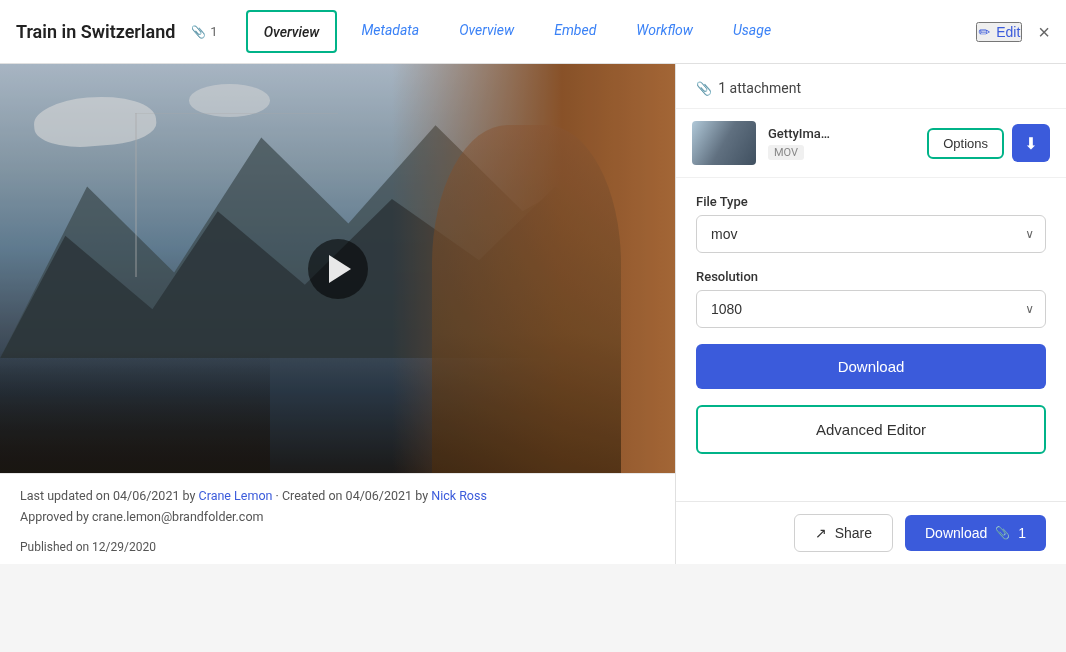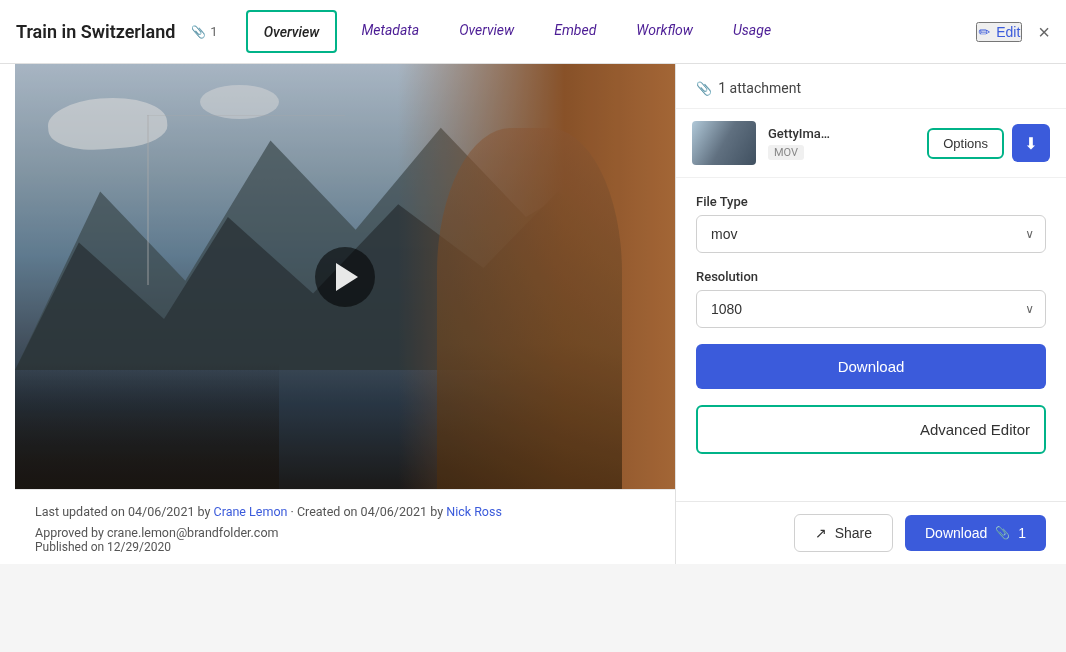--- a/index.html
+++ b/index.html
@@ -6,42 +6,42 @@
     body { font-family: -apple-system, BlinkMacSystemFont, 'Segoe UI', Roboto, sans-serif; background: #f5f5f5; width: 1066px; height: 652px; overflow: hidden; }
 
     .app-container { width: 1066px; height: 564px; background: #fff; display: flex; flex-direction: column; }
 
     
     .header { display: flex; align-items: center; border-bottom: 1px solid #e0e0e0; background: #fff; padding: 0 16px; height: 64px; flex-shrink: 0; }
     .header-title { font-size: 18px; font-weight: 600; color: #222; margin-right: 16px; white-space: nowrap; }
     .attachment-badge { display: flex; align-items: center; gap: 4px; color: #666; font-size: 13px; margin-right: 24px; }
     .attachment-badge::before { content: '📎'; font-size: 12px; }
     .tabs { display: flex; align-items: stretch; height: 100%; flex: 1; font-style: italic; }
-    .tab { display: flex; align-items: center; padding: 0 20px; cursor: pointer; font-size: 14px; color: #4c1d95; border-bottom: 3px solid transparent; white-space: nowrap; }
+    .tab { display: flex; align-items: center; padding: 0 20px; cursor: pointer; font-size: 14px; color: #3b82f6; border-bottom: 3px solid transparent; white-space: nowrap; }
     .tab.active { border: 2.5px solid #00b388; border-radius: 4px; color: #222; font-weight: 500; margin: 10px 4px; padding: 0 16px; }
     .header-actions { display: flex; align-items: center; gap: 16px; margin-left: auto; }
     .edit-btn { display: flex; align-items: center; gap: 6px; color: #3b5bdb; font-size: 14px; font-weight: 500; cursor: pointer; }
     .edit-icon { font-size: 14px; }
     .close-btn { font-size: 20px; color: #666; cursor: pointer; background: none; border: none; line-height: 1; }
 
     
     .main-content { display: flex; flex: 1; overflow: hidden; }
 
     
     .left-panel { flex: 1; position: relative; background: #1a1a1a; overflow: hidden; }
     
     .video-bg { width: 100%; height: 100%; background: linear-gradient(135deg, #c8d8e8 0%, #8aacca 20%, #6e8fa8 40%, #4a5e70 60%, #2c3a44 80%, #8b6a50 100%); position: relative; overflow: hidden; }
     .video-overlay-dark { position: absolute; inset: 0; background: rgba(0,0,0,0.15); }
     .play-btn { position: absolute; top: 50%; left: 50%; transform: translate(-50%, -50%); width: 60px; height: 60px; background: rgba(0,0,0,0.55); border-radius: 50%; display: flex; align-items: center; justify-content: center; cursor: pointer; }
     .play-icon { width: 0; height: 0; border-top: 14px solid transparent; border-bottom: 14px solid transparent; border-left: 22px solid rgba(255,255,255,0.9); margin-left: 4px; }
 
     .bottom-info { background: #fff; padding: 14px 20px 10px; border-top: 1px solid #e8e8e8; }
     .meta-line { font-size: 12.5px; color: #555; margin-bottom: 6px; }
     .meta-link { color: #3b5bdb; text-decoration: none; }
-    .approved-line { font-size: 12.5px; color: #555; margin-bottom: 0; }
+    .approved-line { font-size: 12.5px; color: #555; margin-bottom: 16px; }
     .published-line { font-size: 12px; color: #555; }
 
     
     .divider { width: 1px; background: #e0e0e0; flex-shrink: 0; }
 
     
     .right-panel { width: 390px; flex-shrink: 0; display: flex; flex-direction: column; background: #fff; overflow-y: auto; }
     .attachment-header { padding: 16px 20px 12px; border-bottom: 1px solid #f0f0f0; display: flex; align-items: center; gap: 6px; }
     .attachment-header-text { font-size: 14px; color: #444; }
     .paperclip-icon { font-size: 13px; color: #666; }
@@ -59,21 +59,21 @@
 
     
     .options-panel { padding: 16px 20px; display: flex; flex-direction: column; gap: 16px; }
     .field-label { font-size: 13px; color: #333; font-weight: 500; margin-bottom: 6px; }
     .select-wrapper { position: relative; }
     .select-box { width: 100%; padding: 10px 14px; border: 1px solid #d0d0d0; border-radius: 6px; font-size: 14px; color: #333; background: #fff; appearance: none; cursor: pointer; }
     .select-arrow { position: absolute; right: 12px; top: 50%; transform: translateY(-50%); pointer-events: none; color: #666; font-size: 12px; }
 
     .download-btn { width: 100%; padding: 14px; background: #3b5bdb; color: #fff; border: none; border-radius: 6px; font-size: 15px; font-weight: 500; cursor: pointer; }
 
-    .advanced-editor-btn { width: 100%; padding: 14px; background: #fff; color: #333; border: 2.5px solid #00b388; border-radius: 6px; font-size: 15px; font-weight: 500; cursor: pointer; text-align: right; }
+    .advanced-editor-btn { width: 100%; padding: 14px; background: #fff; color: #333; border: 2.5px solid #00b388; border-radius: 6px; font-size: 15px; font-weight: 500; cursor: pointer; }
 
     
     .bottom-bar { display: flex; align-items: center; justify-content: flex-end; padding: 12px 20px; border-top: 1px solid #e8e8e8; gap: 12px; background: #fff; flex-shrink: 0; }
     .share-btn { display: flex; align-items: center; gap: 8px; padding: 10px 20px; background: #fff; border: 1px solid #d0d0d0; border-radius: 6px; font-size: 14px; color: #333; cursor: pointer; }
     .download-all-btn { display: flex; align-items: center; gap: 8px; padding: 10px 20px; background: #3b5bdb; color: #fff; border: none; border-radius: 6px; font-size: 14px; font-weight: 500; cursor: pointer; }
   </style>
 </head>
 <body>
 
 <div class="app-container">
@@ -107,21 +107,21 @@
       <button class="edit-btn">
         <span class="edit-icon">✏</span>
         <span>Edit</span>
       </button>
       <button class="close-btn">×</button>
     </div>
   </div>
 
   <div class="main-content">
 
-    <div style="flex:1; display:flex; flex-direction:column;padding-left:15px;">
+    <div style="flex:1; display:flex; flex-direction:column;">
       <div class="left-panel">
         <div class="video-bg">
 
           <div style="position:absolute;inset:0;background:linear-gradient(to bottom, #c5d5e5 0%, #9ab0c0 25%, #7090a8 45%, #506070 65%, #304050 80%, #201f1e 100%);"></div>
 
           <svg style="position:absolute;bottom:28%;left:0;width:100%;height:60%;" viewBox="0 0 620 200" preserveAspectRatio="none">
             <polygon points="0,200 80,60 160,130 240,20 320,90 400,10 480,80 560,40 620,70 620,200" fill="rgba(70,85,90,0.7)"></polygon>
             <polygon points="0,200 60,100 140,160 200,80 280,140 360,70 440,120 510,60 580,95 620,80 620,200" fill="rgba(50,60,65,0.8)"></polygon>
           </svg>
 

